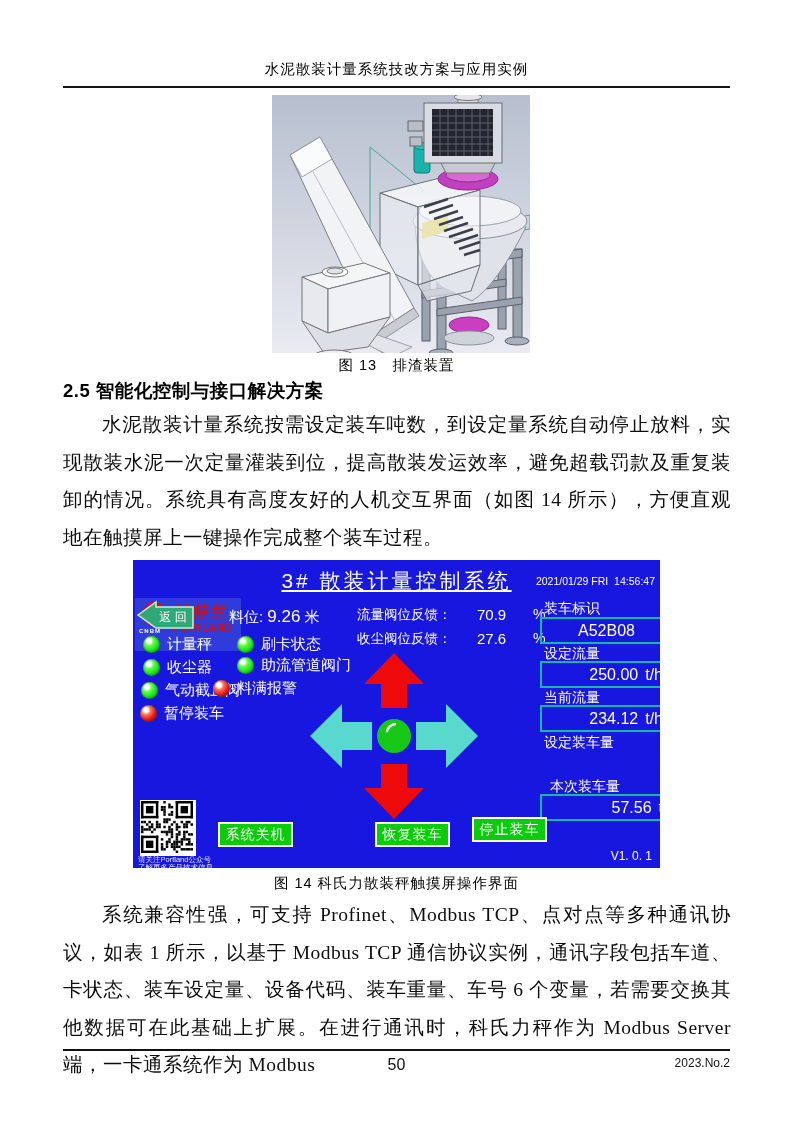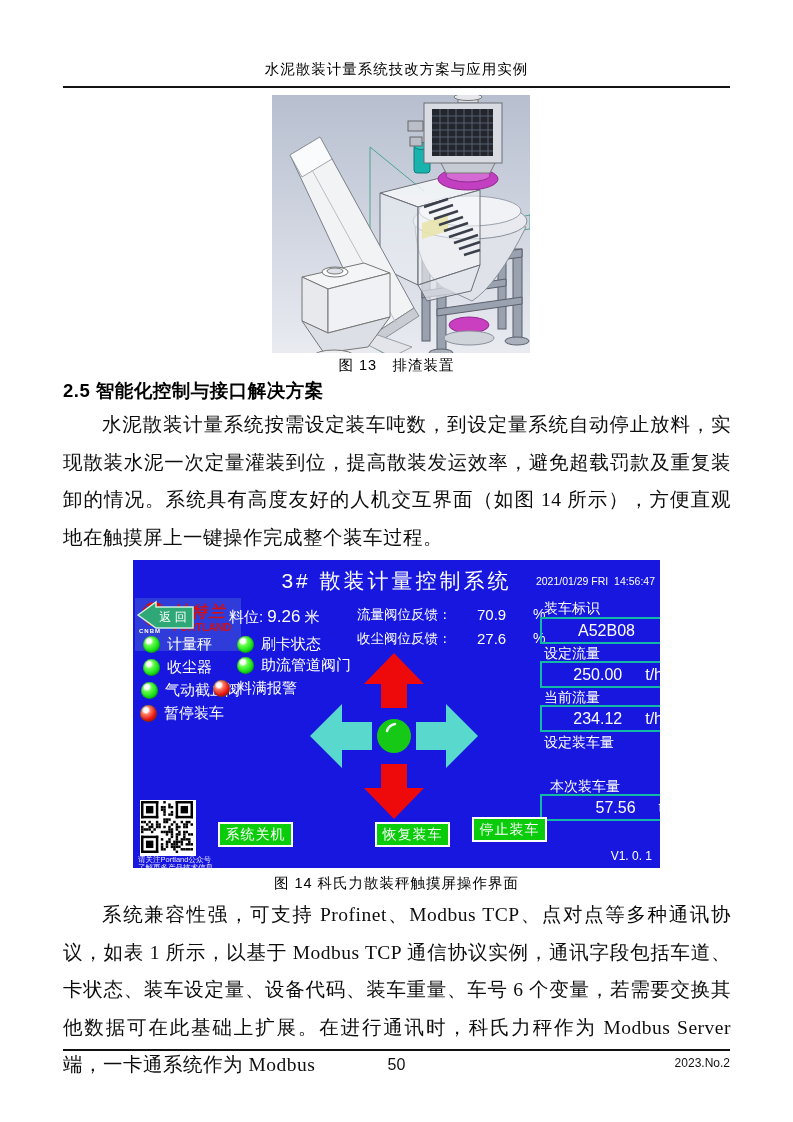--- a/index.html
+++ b/index.html
@@ -29,41 +29,41 @@
   
   .hmi{position:absolute;left:133px;top:560px;width:527px;height:308px;
        background:var(--hmi-bg,#1717DF);font-family:"Liberation Sans",sans-serif;color:#fff;overflow:hidden;}
   .hmi-band{position:absolute;left:2px;top:11px;width:106px;height:53px;background:var(--hmi-band,#2F3CD9);margin-top:27px;}
   .hmi-logo{position:absolute;left:5px;top:2px;width:28px;height:28px;}
   .hmi-logo-sub{position:absolute;left:4px;top:30px;font-size:6px;font-weight:bold;color:#fff;letter-spacing:1px;}
   .brand-cn{position:absolute;left:38px;top:4px;font-size:16px;font-weight:bold;font-style:italic;
             color:var(--brand-red,#D40F0F);letter-spacing:2px;}
   .brand-en{position:absolute;left:38px;top:23px;font-size:10.5px;font-weight:bold;color:var(--brand-red,#D40F0F);}
   .hmi-title{position:absolute;left:50%;transform:translateX(-50%);top:7px;font-size:21px;
-             letter-spacing:3px;white-space:nowrap;}
+             letter-spacing:3px;white-space:nowrap;text-decoration:underline;}
   .hmi-date{position:absolute;right:5px;top:15px;font-size:10.5px;white-space:pre;}
   .back-btn{position:absolute;left:3px;top:40px;width:60px;height:30px;cursor:pointer;}
   .level-row{position:absolute;left:96px;top:47px;font-size:15px;white-space:pre;}
   .level-row .val{font-size:17px;}
   .ind{position:absolute;display:flex;align-items:center;gap:7px;font-size:15px;white-space:nowrap;}
   .led{width:17px;height:17px;border-radius:50%;flex:0 0 auto;
        background:radial-gradient(circle at 35% 30%,#ffffff 0 14%,#66ff4c 28%,var(--led-green,#19E019) 60%,#0a7a0a 100%);
        box-shadow:inset 0 0 2px #053;}
   .ind[data-state="red"] .led{
        background:radial-gradient(circle at 35% 30%,#ffffff 0 14%,#ff7a5e 28%,var(--led-red,#E81111) 60%,#7a0a0a 100%);}
   .fb-row{position:absolute;left:224px;display:flex;font-size:13.5px;white-space:pre;}
   .fb-row .fb-label{width:120px;}
   .fb-row .fb-val{width:44px;font-size:15px;}
   .fb-row .fb-unit{margin-left:12px;font-size:14px;}
   .arrow-cluster{position:absolute;left:177px;top:93px;}
   .field-label{position:absolute;left:411px;font-size:14px;white-space:nowrap;}
   .vbox{position:absolute;left:407px;width:113px;height:23px;border:2px solid #14b8a6;
         display:flex;align-items:center;font-size:16px;padding:0 8px;box-sizing:content-box;}
   .vbox.center{justify-content:center;}
-  .vbox.right{justify-content:flex-end;gap:23px;}
+  .vbox.right{justify-content:flex-end;gap:7px;}
   .hmi-btn{position:absolute;width:75px;height:25px;background:var(--button-green,#0ACC0A);
            border:2px solid #fff;color:#fff;font-size:14px;display:flex;align-items:center;
            justify-content:center;letter-spacing:1px;cursor:pointer;box-sizing:border-box;
            font-family:"Liberation Sans",sans-serif;}
   .qr{position:absolute;left:7px;top:240px;width:54px;height:54px;background:#fff;padding:1px;}
   .qr-cap{position:absolute;left:5px;font-size:7.5px;color:#e8e8ff;white-space:nowrap;}
   .qr-cap1{top:295px;} .qr-cap2{top:303px;}
   .hmi-version{position:absolute;right:8px;top:289px;font-size:12px;white-space:pre;}
 </style>
 </head>

